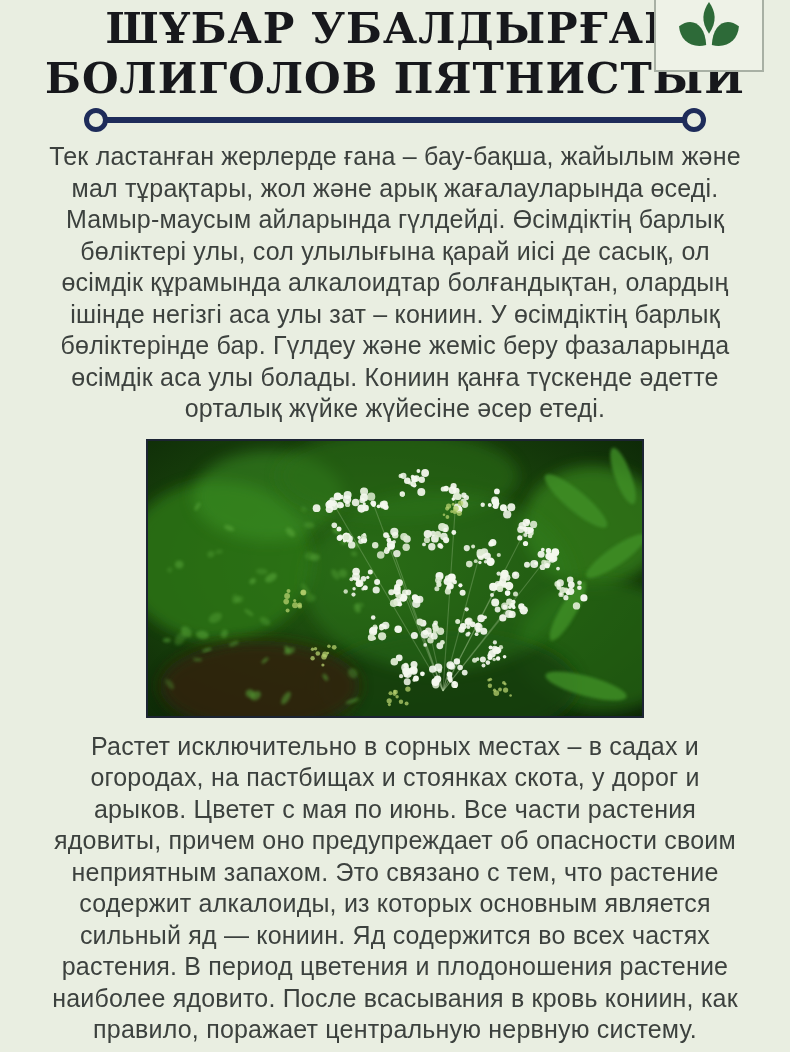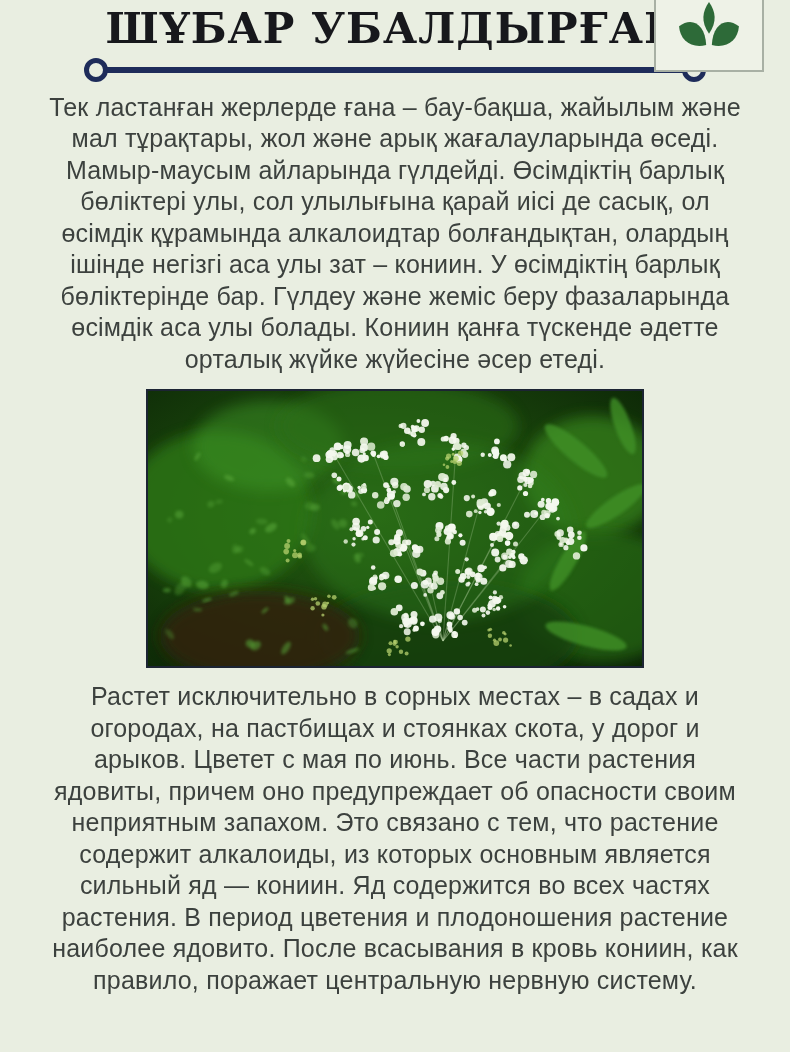--- a/index.html
+++ b/index.html
@@ -70,20 +70,21 @@
   <div class="logo-box">
     <svg width="72" height="58" viewBox="0 0 72 62" aria-hidden="true">
       <path d="M36 0 C29 10 27 21 36 34 C45 21 43 10 36 0 Z" fill="#2d6a38"></path>
       <path d="M33 46 C17 50 5 41 4 26 C18 15 32 24 33 46 Z" fill="#2d6a38"></path>
       <path d="M39 46 C55 50 67 41 68 26 C54 15 40 24 39 46 Z" fill="#2d6a38"></path>
     </svg>
   </div>
 
   <h1 class="title">
     <span>ШҰБАР УБАЛДЫРҒАН</span><br>
+    <span>БОЛИГОЛОВ ПЯТНИСТЫЙ</span>
   </h1>
 
   <div class="divider">
     <span class="ring"></span>
     <span class="bar"></span>
     <span class="ring"></span>
   </div>
 
   <p class="para kz">Тек ластанған жерлерде ғана – бау-бақша, жайылым және
 мал тұрақтары, жол және арық жағалауларында өседі.

